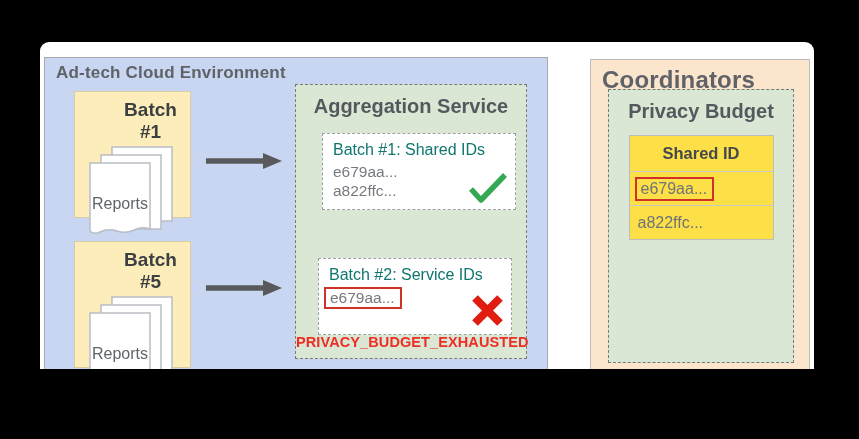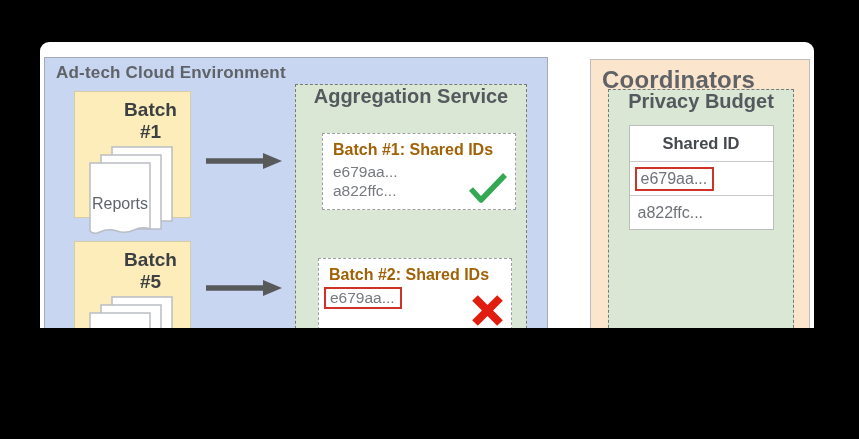--- a/index.html
+++ b/index.html
@@ -1,17 +1,17 @@
 <!DOCTYPE html>
 <html style="--env-bg: #c8d6f1; --batch-bg: #fdedba; --service-bg: #d9e7d4; --coordinators-bg: #fce5cd; --success-green: #34a853; --error-red: #ee2e24; --highlight-red: #cf3327;"><head>
 <meta charset="utf-8">
 <style>
   html,body{margin:0;padding:0;background:#000;}
   #stage{
-    position:relative;width:859px;height:328px;background:#000;overflow:hidden;
+    position:relative;width:859px;height:369px;background:#000;overflow:hidden;
     font-family:"Liberation Sans","DejaVu Sans",sans-serif;
   }
   .card{
     position:absolute;left:40px;top:42px;width:774px;height:355px;
     background:#fff;border-radius:9px;
   }
   
   .env-panel{
     position:absolute;left:4px;top:15px;width:502px;height:325px;
     background:var(--env-bg,#c8d6f1);border:1px solid #a3a9b5;
@@ -40,54 +40,54 @@
   
   .arrow{position:absolute;left:160px;width:78px;height:18px;}
   .arrow.a1{top:94px;}
   .arrow.a2{top:221px;}
   
   .agg-box{
     position:absolute;left:250px;top:26px;width:230px;height:273px;
     background:var(--service-bg,#d9e7d4);border:1.5px dashed #767a76;
   }
   .agg-title{
-    text-align:center;
+    text-align:center;padding-top:10px;
     font-size:20px;font-weight:bold;color:#55585d;
   }
   .result-card{
     position:absolute;background:#fff;border:1.5px dashed #9ba0a0;
     width:182px;height:68px;padding:7px 0 0 10px;box-sizing:content-box;
   }
   .result-card.r1{left:26px;top:48px;}
   .result-card.r2{left:22px;top:173px;}
-  .result-title{font-size:16px;font-weight:bold;color:#a16207;margin-bottom:3px;}
+  .result-title{font-size:16px;font-weight:normal;color:#0f766e;margin-bottom:3px;}
   .result-id{font-size:15.5px;color:#76797e;line-height:19px;}
   .red-outline{
     display:inline-block;border:2.5px solid var(--highlight-red,#cf3327);
     padding:0 5px 1px 4px;margin-left:-5px;line-height:17px;
   }
   .status-icon{position:absolute;}
   .check-icon{right:7px;bottom:5px;}
   .x-icon{right:8px;bottom:8px;}
   .error-label{
     position:absolute;top:249px;left:0;width:100%;text-align:center;
     font-size:14.5px;font-weight:bold;color:var(--error-red,#ee2e24);
     letter-spacing:.1px;
   }
   
   .pb-box{
     position:absolute;left:17px;top:29px;width:184px;height:272px;
     background:var(--service-bg,#d9e7d4);border:1.5px dashed #767a76;
   }
   .pb-title{
-    text-align:center;
+    text-align:center;padding-top:10px;
     font-size:20px;font-weight:bold;color:#55585d;
   }
   .id-table{
-    width:143px;margin:12px auto 0;background:#ffffff;
+    width:143px;margin:12px auto 0;background:#fde047;
     border:1px solid #bdbdbd;
   }
   .id-table .th{
     height:35px;display:flex;align-items:center;justify-content:center;
     font-size:16.5px;font-weight:bold;color:#45484d;
     border-bottom:1px solid #c9c9c9;
   }
   .id-table .tr{
     height:33px;display:flex;align-items:center;padding-left:8px;
     font-size:16px;color:#6f7277;
@@ -139,28 +139,29 @@
         <div class="result-card r1">
           <div class="result-title">Batch #1: Shared IDs</div>
           <div class="result-id">e679aa...</div>
           <div class="result-id">a822ffc...</div>
           <svg class="status-icon check-icon" width="40" height="32" viewBox="0 0 40 32">
             <polyline points="3,17 13,28 37,3" fill="none" stroke="#34a853" stroke-width="5.5" stroke-linejoin="round"></polyline>
           </svg>
         </div>
 
         <div class="result-card r2">
-          <div class="result-title">Batch #2: Shared IDs</div>
+          <div class="result-title">Batch #2: Service IDs</div>
           <div class="result-id"><span class="red-outline">e679aa...</span></div>
           <svg class="status-icon x-icon" width="31" height="31" viewBox="0 0 31 31">
             <line x1="3" y1="3" x2="28" y2="28" stroke="#e11d10" stroke-width="8"></line>
             <line x1="28" y1="3" x2="3" y2="28" stroke="#e11d10" stroke-width="8"></line>
           </svg>
         </div>
 
+        <div class="error-label">PRIVACY_BUDGET_EXHAUSTED</div>
       </div>
     </div>
 
     <div class="coord-panel">
       <div class="panel-label">Coordinators</div>
 
       <div class="pb-box">
         <div class="pb-title">Privacy Budget</div>
 
         <div class="id-table">

